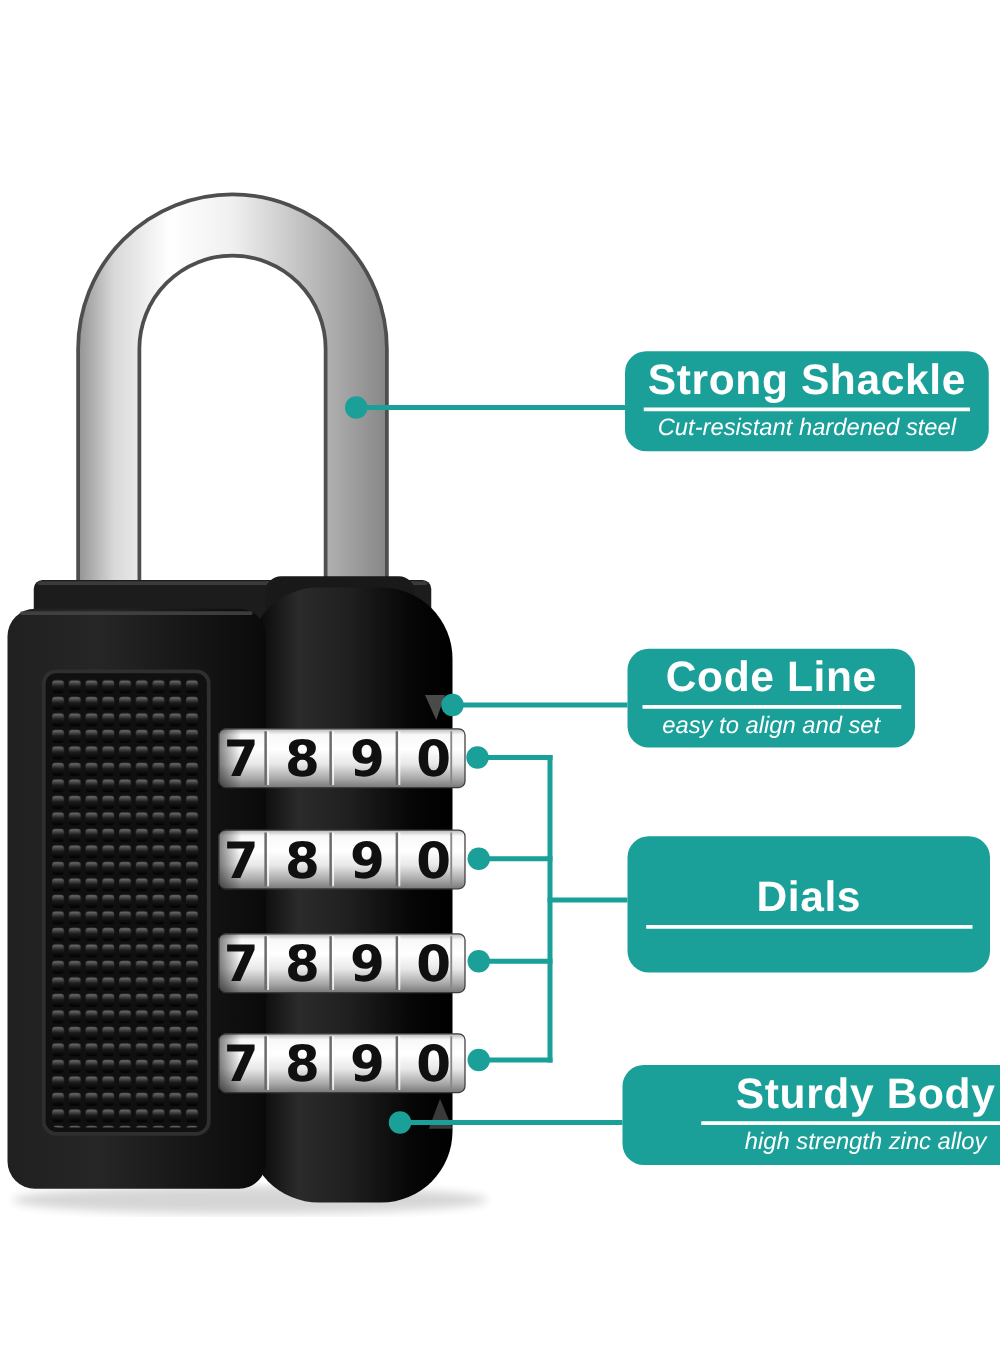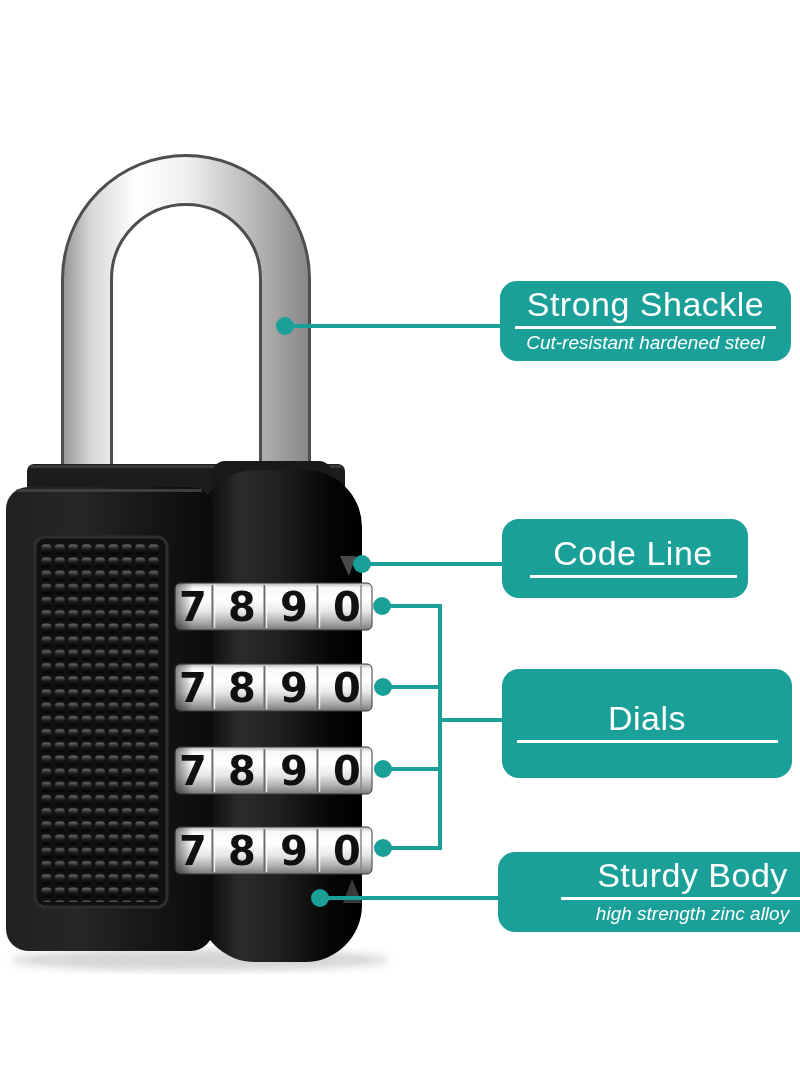--- a/index.html
+++ b/index.html
@@ -11,21 +11,21 @@
   
   .dot{position:absolute;width:18px;height:18px;border-radius:50%;background:#1aa099;}
   .hline{position:absolute;height:4px;background:#1aa099;}
   .vline{position:absolute;width:4px;background:#1aa099;}
   
   .callout{
     position:absolute;background:#1aa099;border-radius:17px;color:#ffffff;
     display:flex;flex-direction:column;justify-content:center;align-items:center;
     text-align:center;
   }
-  .callout .title{font-weight:normal;font-size:34px;line-height:1.02;letter-spacing:.5px;}
+  .callout .title{font-weight:bold;font-size:34px;line-height:1.02;letter-spacing:.5px;}
   .callout .rule{height:3px;background:#ffffff;width:90%;margin:4px auto 3px;}
   .callout .subtitle{font-style:italic;font-weight:normal;font-size:19px;line-height:1.18;}
 </style>
 </head>
 <body>
 
 <div class="canvas">
 
   <svg class="padlock-svg" width="800" height="1091" viewBox="0 0 800 1091">
     <defs>
@@ -194,23 +194,24 @@
 
   <div class="dot" style="left:311px;top:889px;"></div>
   <div class="hline" style="left:320px;top:896px;width:178px;"></div>
 
   <div class="callout" style="left:500px;top:281px;width:291px;height:80px;">
     <div class="title">Strong Shackle</div>
     <div class="rule"></div>
     <div class="subtitle">Cut-resistant hardened steel</div>
   </div>
 
-  <div class="callout" style="left:502px;top:519px;width:230px;height:79px;padding-left:16px;">
+  <div class="callout" style="left:502px;top:519px;width:230px;height:79px;">
     <div class="title">Code Line</div>
     <div class="rule"></div>
+    <div class="subtitle">easy to align and set</div>
   </div>
 
   <div class="callout" style="left:502px;top:669px;width:290px;height:109px;">
     <div class="title">Dials</div>
     <div class="rule"></div>
   </div>
 
   <div class="callout" style="left:498px;top:852px;width:293px;height:80px;padding-left:48px;">
     <div class="title">Sturdy Body</div>
     <div class="rule"></div>

